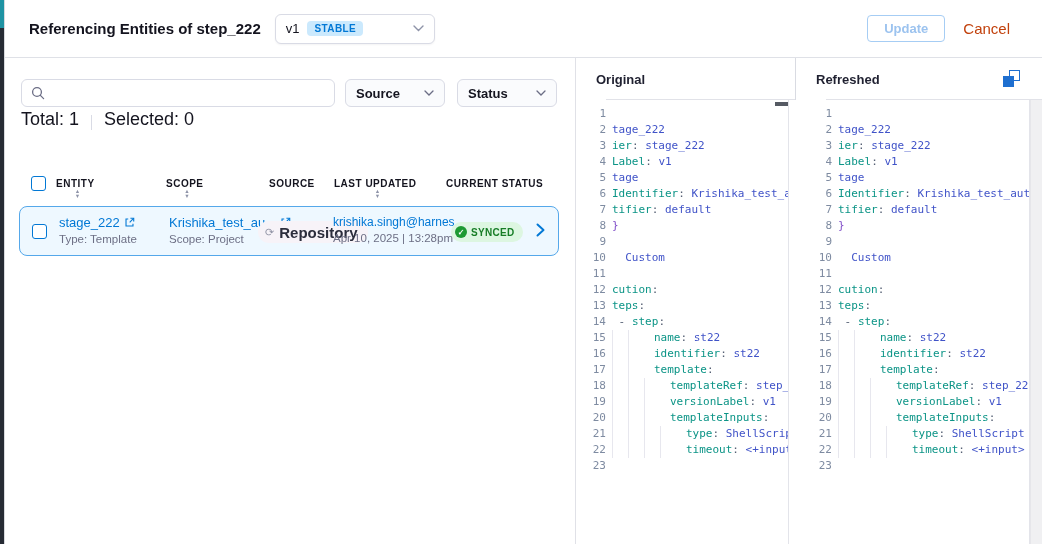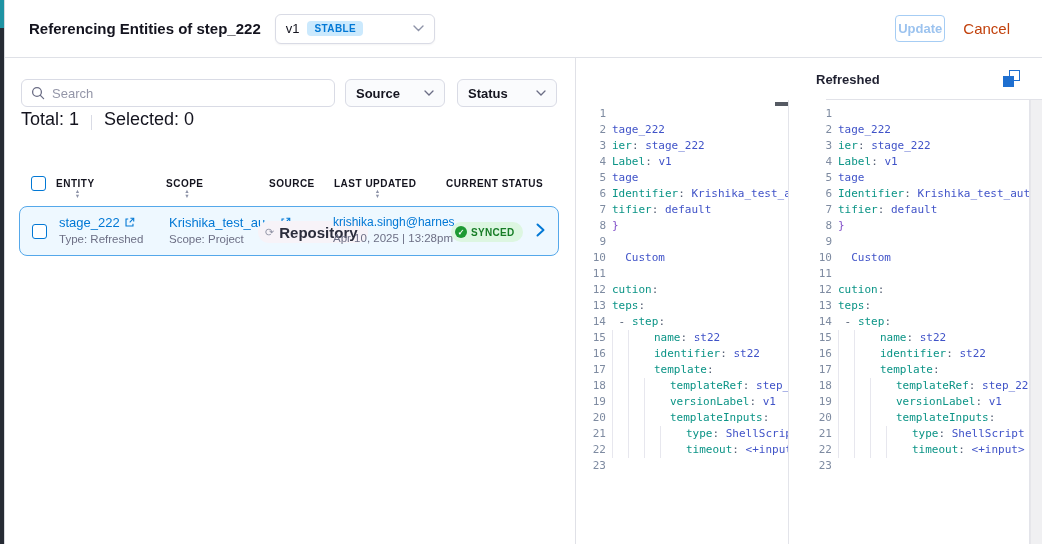--- a/index.html
+++ b/index.html
@@ -18,21 +18,21 @@
   .modal { position:absolute; left:4px; top:0; right:0; bottom:0; background:#fff; border-left:1px solid #d8dade; }
 
   
   .modal-header { position:absolute; left:0; top:0; right:0; height:58px; border-bottom:1px solid #dfe1e7; display:flex; align-items:center; background:#fff; z-index:5; }
   .page-title { margin-left:24px; font-size:15px; font-weight:700; color:#14141f; }
   .version-select { margin-left:14px; width:160px; height:30px; border:1px solid #d9dbe5; border-radius:6px; display:flex; align-items:center; padding:0 10px; background:#fff; box-shadow:0 1px 2px rgba(20,20,40,.05); cursor:pointer; }
   .version-label { font-size:13px; color:#14141f; }
   .stable-badge { margin-left:8px; background:#cbe9fd; color:#0278d5; font-size:10px; font-weight:700; letter-spacing:.4px; border-radius:4px; padding:2px 7px; }
   .version-chevron { margin-left:auto; display:flex; }
   .header-actions { margin-left:auto; margin-right:32px; display:flex; align-items:center; gap:18px; }
-  .update-btn { background:#fff; border:1px solid #a6cdf4; color:#9cc3ef; font-size:13px; font-weight:600; border-radius:4px; padding:5px 2px; cursor:default; }
+  .update-btn { background:#fff; border:1px solid #a6cdf4; color:#9cc3ef; font-size:13px; font-weight:600; border-radius:4px; padding:5px 16px; cursor:default; }
   .cancel-btn { color:#c2410c; font-weight:400; font-size:15px; cursor:pointer; background:none; border:none; }
 
   
   .left-pane { position:absolute; left:0; top:58px; width:571px; bottom:0; border-right:1px solid #e0e1e7; background:#fff; }
   .search-box { position:absolute; left:16px; top:21px; width:314px; height:28px; border:1px solid #d9dbe5; border-radius:6px; display:flex; align-items:center; padding:0 9px; background:#fff; }
   .search-box input { border:none; outline:none; flex:1; margin-left:7px; font-size:13px; font-family:"Liberation Sans",sans-serif; color:#14141f; }
   .search-box input::placeholder { color:#9496a8; }
   .filter-select { position:absolute; top:21px; width:100px; height:28px; background:#fafbfd; border:1px solid #d9dbe5; border-radius:6px; display:flex; align-items:center; padding:0 10px; cursor:pointer; }
   .filter-select .lbl { font-size:13px; font-weight:600; color:#14141f; }
   .filter-select .chev { margin-left:auto; display:flex; }
@@ -118,21 +118,20 @@
   </div>
 
   <div class="left-pane">
     <div class="search-box">
       <span style="display:flex;">
         <svg width="14" height="14" viewBox="0 0 14 14">
             <circle cx="6" cy="6" r="4.4" fill="none" stroke="#6b6d85" stroke-width="1.3"></circle>
             <path d="M9.4 9.4L12.6 12.6" stroke="#6b6d85" stroke-width="1.3" stroke-linecap="round"></path>
           </svg>
       </span>
-      <input type="text" placeholder="Search" style="">
     </div>
 
     <div class="filter-select" id="source-select">
       <span class="lbl">Source</span>
       <span class="chev">
         <svg width="10" height="6" viewBox="0 0 10 6">
             <path d="M1 1l4 4 4-4" fill="none" stroke="#6b6d85" stroke-width="1.3" stroke-linecap="round"></path>
           </svg>
       </span>
     </div>
@@ -189,21 +188,21 @@
         <span class="link-line">
           <a style="text-decoration:none;color:#0278d5;">stage_222</a>
           <span style="display:flex;">
             <svg width="11" height="11" viewBox="0 0 12 12">
                 <path d="M4.6 2.2H2.2v7.6h7.6V7.4" fill="none" stroke="#0278d5" stroke-width="1.2"></path>
                 <path d="M7 1.4h3.6V5" fill="none" stroke="#0278d5" stroke-width="1.2"></path>
                 <path d="M10.4 1.6L6.2 5.8" stroke="#0278d5" stroke-width="1.2"></path>
               </svg>
           </span>
         </span>
-        <div class="sub">Type: Refreshed</div>
+        <div class="sub">Type: Template</div>
       </div>
 
       <div class="cell cell-scope">
         <span class="link-line">
           <a style="text-decoration:none;color:#0278d5;">Krishika_test_au...</a>
           <span style="display:flex;">
             <svg width="11" height="11" viewBox="0 0 12 12">
                 <path d="M4.6 2.2H2.2v7.6h7.6V7.4" fill="none" stroke="#0278d5" stroke-width="1.2"></path>
                 <path d="M7 1.4h3.6V5" fill="none" stroke="#0278d5" stroke-width="1.2"></path>
                 <path d="M10.4 1.6L6.2 5.8" stroke="#0278d5" stroke-width="1.2"></path>
@@ -230,20 +229,23 @@
 
       <span class="row-chevron">
         <svg width="9" height="14" viewBox="0 0 9 14">
             <path d="M1.5 1.5L7.5 7l-6 5.5" fill="none" stroke="#0278d5" stroke-width="2" stroke-linecap="round" stroke-linejoin="round"></path>
           </svg>
       </span>
     </div>
   </div>
 
   <div class="pane" id="pane-original">
+    <div class="diff-header">
+      <span>Original</span>
+    </div>
     <div class="scroll-dash"></div>
     <div class="diff-body" id="code-left">
         <div class="code-line"><span class="ln">1</span><span class="ct"></span></div>
         <div class="code-line"><span class="ln">2</span><span class="ct"><span class="tk-v">tage_222</span></span></div>
         <div class="code-line"><span class="ln">3</span><span class="ct"><span class="tk-k">ier</span><span class="tk-p">: </span><span class="tk-v">stage_222</span></span></div>
         <div class="code-line"><span class="ln">4</span><span class="ct"><span class="tk-k">Label</span><span class="tk-p">: </span><span class="tk-v">v1</span></span></div>
         <div class="code-line"><span class="ln">5</span><span class="ct"><span class="tk-v">tage</span></span></div>
         <div class="code-line"><span class="ln">6</span><span class="ct"><span class="tk-k">Identifier</span><span class="tk-p">: </span><span class="tk-v">Krishika_test_aut</span></span></div>
         <div class="code-line"><span class="ln">7</span><span class="ct"><span class="tk-k">tifier</span><span class="tk-p">: </span><span class="tk-v">default</span></span></div>
         <div class="code-line"><span class="ln">8</span><span class="ct"><span class="tk-b">}</span></span></div>

